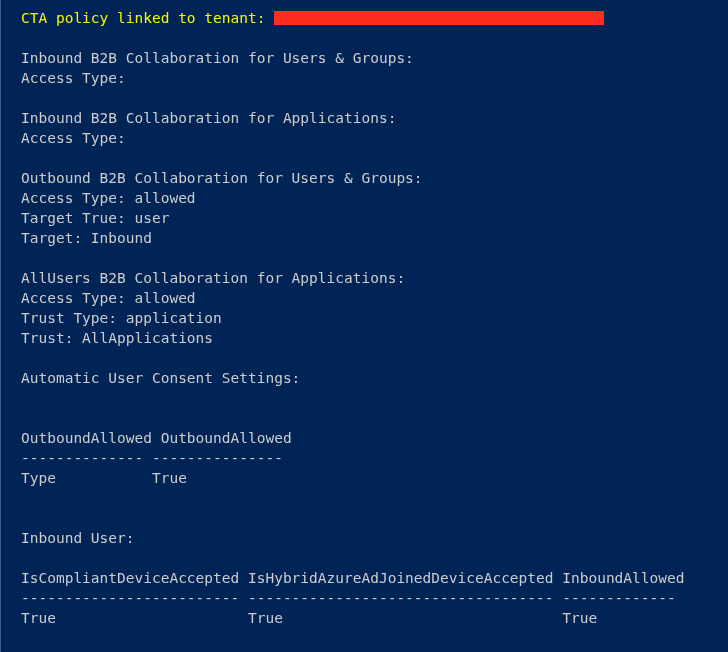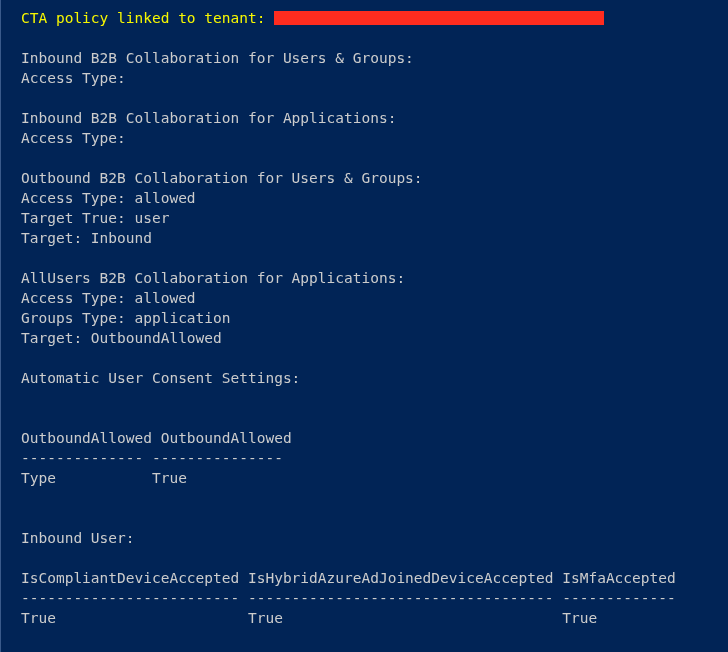--- a/index.html
+++ b/index.html
@@ -53,30 +53,30 @@
 <div class="blank"></div>
 
 <div class="line">Outbound B2B Collaboration for Users &amp; Groups:</div>
 <div class="line">Access Type: allowed</div>
 <div class="line">Target True: user</div>
 <div class="line">Target: Inbound</div>
 <div class="blank"></div>
 
 <div class="line">AllUsers B2B Collaboration for Applications:</div>
 <div class="line">Access Type: allowed</div>
-<div class="line">Groups Type: application</div>
-<div class="line">Target: OutboundAllowed</div>
+<div class="line">Trust Type: application</div>
+<div class="line">Trust: AllApplications</div>
 <div class="blank"></div>
 
 <div class="line">Automatic User Consent Settings:</div>
 <div class="blank"></div>
 <div class="blank"></div>
 <div class="line">OutboundAllowed OutboundAllowed</div>
 <div class="line">-------------- ---------------</div>
 <div class="line">Type           True</div>
 <div class="blank"></div>
 <div class="blank"></div>
 
 <div class="line">Inbound User:</div>
 <div class="blank"></div>
-<div class="line">IsCompliantDeviceAccepted IsHybridAzureAdJoinedDeviceAccepted IsMfaAccepted</div>
+<div class="line">IsCompliantDeviceAccepted IsHybridAzureAdJoinedDeviceAccepted InboundAllowed</div>
 <div class="line">------------------------- ----------------------------------- -------------</div>
 <div class="line">True                      True                                True</div>
 
 </body></html>

